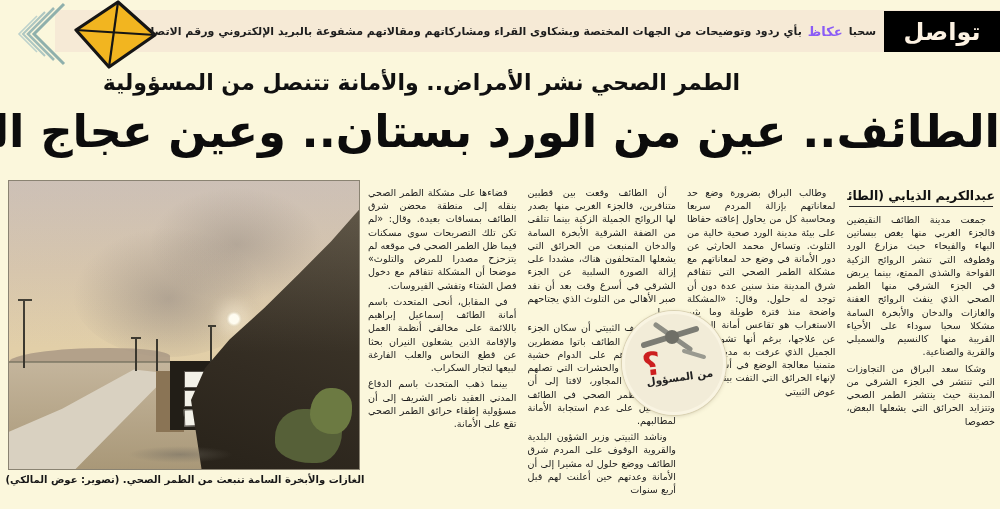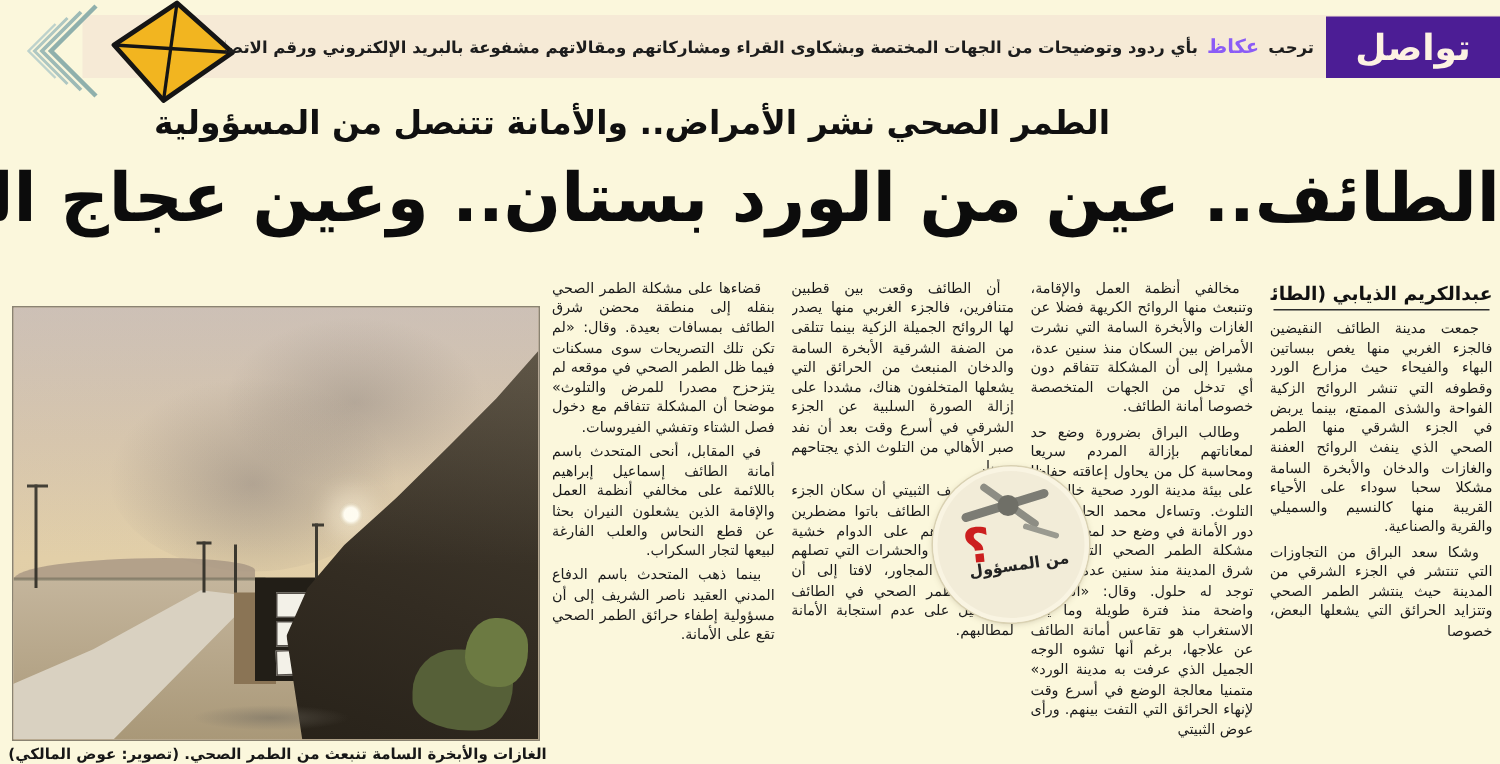--- a/index.html
+++ b/index.html
@@ -9,21 +9,21 @@
     font-family:"DejaVu Sans", sans-serif;
     color:#1b1b1b;
   }
   .page{position:relative;width:1000px;height:509px;background:#fbf7dc;}
 
   
   .masthead{position:absolute;top:0;right:0;left:0;height:64px;}
   .masthead-strip{position:absolute;top:10px;right:0;left:55px;height:42px;background:#f6ead6;}
   .contact-box{
     position:absolute;top:11px;right:0;width:116px;height:41px;
-    background:#4c1d95;display:flex;align-items:center;justify-content:center;
+    background:#000000;display:flex;align-items:center;justify-content:center;
     font-size:24px;font-weight:bold;color:#fdf2e2;
   }
   .masthead-notice{
     position:absolute;top:10px;right:124px;left:150px;height:42px;
     display:flex;align-items:center;justify-content:flex-start;
     gap:4px;direction:rtl;
     font-size:11px;font-weight:bold;color:#1d1d1d;white-space:nowrap;overflow:hidden;
   }
   .paper-name{color:#8b5cf6;font-size:13px;font-weight:bold;margin:0 2px;}
   .envelope-logo{position:absolute;top:-2px;left:14px;width:150px;height:72px;}
@@ -33,21 +33,21 @@
     position:absolute;top:70px;left:130px;width:610px;height:30px;
     text-align:center;font-size:22px;font-weight:bold;color:#101010;white-space:nowrap;
   }
   .main-headline{
     position:absolute;top:98px;left:0;width:1000px;height:72px;margin:0;
     text-align:center;font-size:45px;font-weight:bold;color:#0c0c0c;
     white-space:nowrap;letter-spacing:-1px;line-height:68px;
   }
 
   
-  .photo-figure{position:absolute;left:8px;top:204px;width:352px;margin:0;}
+  .photo-figure{position:absolute;left:8px;top:180px;width:352px;margin:0;}
   .photo{
     position:relative;width:350px;height:288px;overflow:hidden;
     border:1px solid #8a8372;background:#d8c6ae;
   }
   .photo *{position:absolute;}
   .ph-sky{inset:0;background:linear-gradient(180deg,#c6bab3 0%,#d4c3ab 30%,#e2cfa8 58%,#dbc8a3 100%);}
   .ph-smoke1{left:18%;top:16%;width:55%;height:45%;border-radius:50%;
     background:radial-gradient(ellipse at 50% 55%,rgba(138,128,122,.55),rgba(138,128,122,0) 70%);}
   .ph-smoke2{left:40%;top:2%;width:50%;height:40%;border-radius:50%;
     background:radial-gradient(ellipse at 50% 50%,rgba(120,112,108,.4),rgba(120,112,108,0) 70%);}
@@ -135,21 +135,21 @@
       <polyline points="50,6 20,36 50,66" fill="none" stroke="#8fb0ac" stroke-width="3"></polyline>
       <polyline points="40,10 14,36 40,62" fill="none" stroke="#9dbab6" stroke-width="2.5"></polyline>
       <polyline points="31,14 9,36 31,58" fill="none" stroke="#aec7c2" stroke-width="2"></polyline>
       <polyline points="23,18 5,36 23,54" fill="none" stroke="#bdd2cc" stroke-width="1.6"></polyline>
       <polygon points="62,32 104,4 141,37 95,69" fill="#f2b520" stroke="#151515" stroke-width="3.2" stroke-linejoin="round"></polygon>
       <line x1="62" y1="32" x2="141" y2="37" stroke="#151515" stroke-width="2.2"></line>
       <line x1="104" y1="4" x2="95" y2="69" stroke="#151515" stroke-width="2.2"></line>
     </svg>
 
     <div class="masthead-notice">
-      <span>ترحب</span>
+      <span>سحبا</span>
       <span class="paper-name">عكاظ</span>
       <span>بأي ردود وتوضيحات من الجهات المختصة وبشكاوى القراء ومشاركاتهم ومقالاتهم مشفوعة بالبريد الإلكتروني ورقم الاتصال عبر الإيميل</span>
 
     </div>
 
     <div class="contact-box">تواصل</div>
   </header>
 
   <section>
     <div class="kicker">الطمر الصحي نشر الأمراض.. والأمانة تتنصل من المسؤولية</div>
@@ -191,27 +191,27 @@
   <div class="columns">
 
     <div class="col">
       <div class="byline">عبدالكريم الذيابي (الطائف)</div>
       <hr class="byline-rule">
       <p>جمعت مدينة الطائف النقيضين فالجزء الغربي منها يغص ببساتين البهاء والفيحاء حيث مزارع الورد وقطوفه التي تنشر الروائح الزكية الفواحة والشذى الممتع، بينما يربض في الجزء الشرقي منها الطمر الصحي الذي ينفث الروائح العفنة والغازات والدخان والأبخرة السامة مشكلا سحبا سوداء على الأحياء القريبة منها كالنسيم والسميلي والقرية والصناعية.</p>
       <p>وشكا سعد البراق من التجاوزات التي تنتشر في الجزء الشرقي من المدينة حيث ينتشر الطمر الصحي وتتزايد الحرائق التي يشعلها البعض، خصوصا</p>
     </div>
 
     <div class="col">
-      <p>مخالفي أنظمة العمل والإقامة، وتنبعث منها الروائح الكريهة فضلا عن الغازات والأبخرة السامة التي نشرت الأمراض بين السكان منذ سنين عدة، مشيرا إلى أن المشكلة تتفاقم دون أي تدخل من الجهات المتخصصة خصوصا أمانة الطائف.</p>
       <p>وطالب البراق بضرورة وضع حد لمعاناتهم بإزالة المردم سريعا ومحاسبة كل من يحاول إعاقته حفاظا على بيئة مدينة الورد صحية خالية من التلوث. وتساءل محمد الحارثي عن دور الأمانة في وضع حد لمعاناتهم مع مشكلة الطمر الصحي التي تتفاقم شرق المدينة منذ سنين عدة دون أن توجد له حلول. وقال: «المشكلة واضحة منذ فترة طويلة وما يثير الاستغراب هو تقاعس أمانة الطائف عن علاجها، برغم أنها تشوه الوجه الجميل الذي عرفت به مدينة الورد» متمنيا معالجة الوضع في أسرع وقت لإنهاء الحرائق التي التفت بينهم. ورأى عوض الثبيتي</p>
     </div>
 
     <div class="col">
       <p>أن الطائف وقعت بين قطبين متنافرين، فالجزء الغربي منها يصدر لها الروائح الجميلة الزكية بينما تتلقى من الضفة الشرقية الأبخرة السامة والدخان المنبعث من الحرائق التي يشعلها المتخلفون هناك، مشددا على إزالة الصورة السلبية عن الجزء الشرقي في أسرع وقت بعد أن نفد صبر الأهالي من التلوث الذي يجتاحهم يوميا.</p>
       <p>وبين سيف الثبيتي أن سكان الجزء الشرقي من الطائف باتوا مضطرين لإغلاق نوافذهم على الدوام خشية تسلل الأبخرة والحشرات التي تصلهم من المردم المجاور، لافتا إلى أن مشكلة الطمر الصحي في الطائف خير دليل على عدم استجابة الأمانة لمطالبهم.</p>
+      <p>وناشد الثبيتي وزير الشؤون البلدية والقروية الوقوف على المردم شرق الطائف ووضع حلول له مشيرا إلى أن الأمانة وعدتهم حين أعلنت لهم قبل أربع سنوات</p>
     </div>
 
     <div class="col">
       <p>قضاءها على مشكلة الطمر الصحي بنقله إلى منطقة محضن شرق الطائف بمسافات بعيدة. وقال: «لم تكن تلك التصريحات سوى مسكنات فيما ظل الطمر الصحي في موقعه لم يتزحزح مصدرا للمرض والتلوث» موضحا أن المشكلة تتفاقم مع دخول فصل الشتاء وتفشي الفيروسات.</p>
       <p>في المقابل، أنحى المتحدث باسم أمانة الطائف إسماعيل إبراهيم باللائمة على مخالفي أنظمة العمل والإقامة الذين يشعلون النيران بحثا عن قطع النحاس والعلب الفارغة لبيعها لتجار السكراب.</p>
       <p>بينما ذهب المتحدث باسم الدفاع المدني العقيد ناصر الشريف إلى أن مسؤولية إطفاء حرائق الطمر الصحي تقع على الأمانة.</p>
     </div>
 
   </div>
 

